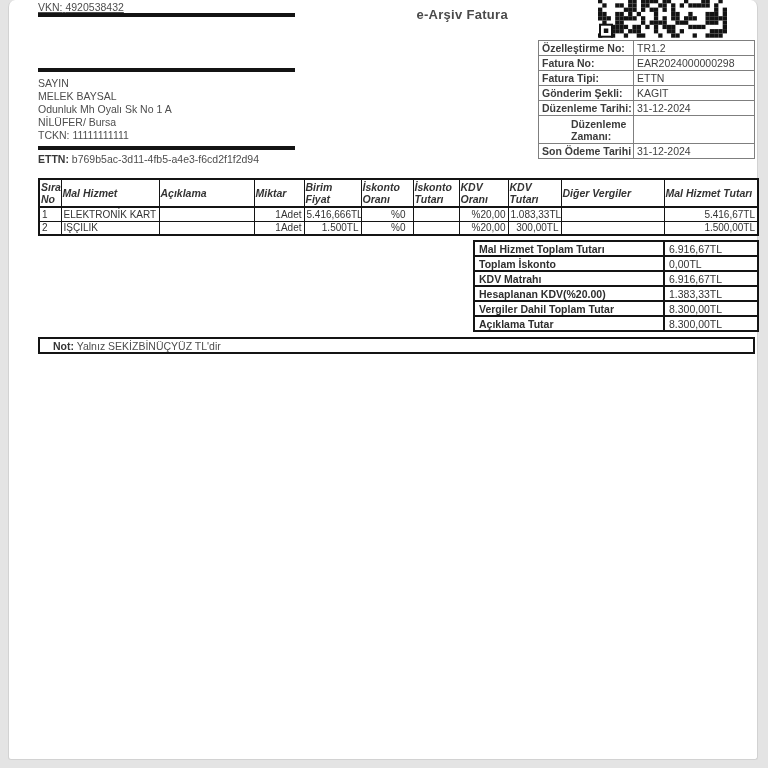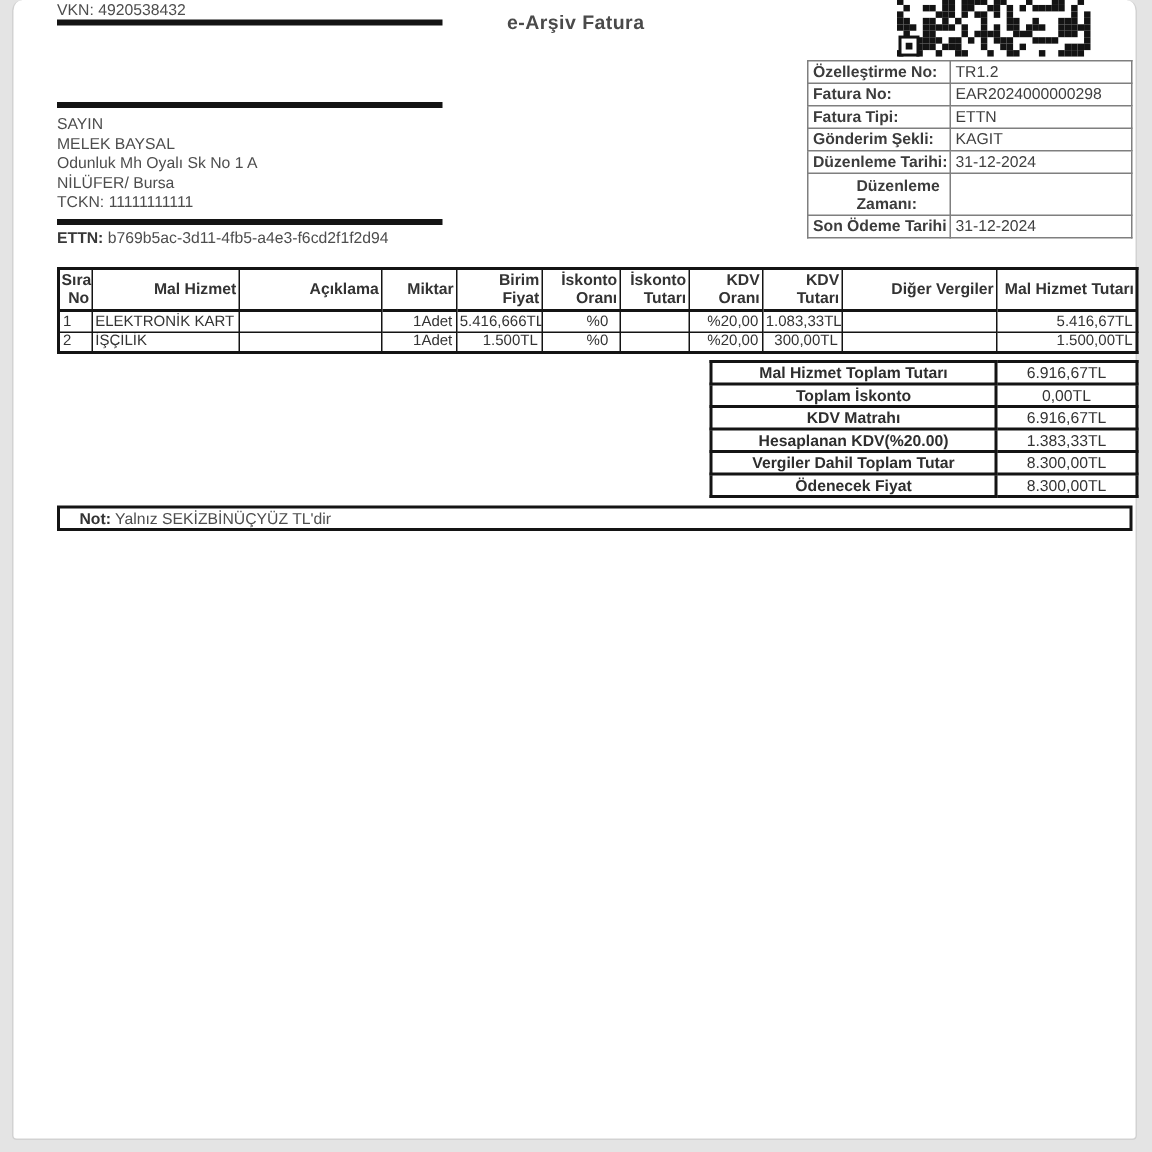--- a/index.html
+++ b/index.html
@@ -4,55 +4,55 @@
 <style>
   * { margin:0; padding:0; box-sizing:border-box; }
   html,body { width:768px; height:768px; }
   body { background:#e4e4e4; font-family:"Liberation Sans", sans-serif; color:#3f3f3f; }
   #screen { position:relative; width:768px; height:768px; overflow:hidden; }
   .page { position:absolute; left:8px; top:0; width:750px; height:760px;
           background:#ffffff; border:1px solid #d2d2d2; border-top:none;
           border-radius:7px 7px 3px 3px; }
   .abs { position:absolute; }
 
-  .vkn { left:38px; top:1px; font-size:10.5px; color:#4d4d4d; }
+  .vkn { left:38px; top:1px; font-size:10.5px; color:#4d4d4d;text-decoration:underline; }
   .rule { background:#141414; height:4px; width:257px; left:38px; }
   .rule1 { top:13px; } .rule2 { top:68px; } .rule3 { top:146px; }
 
-  .title { left:338px; top:7px; width:170px; text-align:left;
+  .title { left:338px; top:7px; width:170px; text-align:right;
            font-size:13px; font-weight:bold; color:#4a4a4a; letter-spacing:.3px; }
 
   .qr { left:598px; top:0; width:130px; height:38px; overflow:hidden; }
 
   .meta { left:538px; top:40px; width:217px; border-collapse:collapse;
           table-layout:fixed; font-size:10.5px;border-radius:32px; }
   .meta td { border:1px solid #7f7f7f; padding:0 3px; height:15px;
              vertical-align:middle; overflow:hidden; white-space:nowrap; }
   .meta .ml { font-weight:bold; color:#3c3c3c; }
   .meta .tall td { height:28px; white-space:normal; line-height:12px;padding-left:32px; }
 
   .recipient { left:38px; top:77px; font-size:10.5px; line-height:13px; color:#4d4d4d; }
   .ettn { left:38px; top:153px; font-size:10.5px; color:#4d4d4d; }
   .ettn b { color:#383838; }
 
   .items { left:38px; top:178px; width:719px; border-collapse:collapse;
            table-layout:fixed; font-size:10px; }
   .items th { border:1px solid #141414; border-bottom-width:2px; font-size:10.5px;
-              font-weight:bold; color:#333; height:28px; text-align:right;
-              line-height:12px; padding:0 1px; }
+              font-weight:bold; color:#333; height:28px; text-align:left;
+              line-height:12px; padding:0 1px;font-style:italic; }
   .items td { border:1px solid #141414; height:14px; padding:0 2px;
               overflow:hidden; white-space:nowrap; color:#333; }
   .items { border:2px solid #141414; }
   .items .r { text-align:right; }
   .items .pr { text-align:right; padding-right:7px; }
 
   .totals { left:473px; top:240px; width:284px; border-collapse:collapse;
             table-layout:fixed; font-size:10.5px; }
   .totals td { border:2px solid #141414; height:15px; padding:0 4px;
-               text-align:center; white-space:nowrap; overflow:hidden; color:#333; }
+               text-align:left; white-space:nowrap; overflow:hidden; color:#333; }
   .totals .tl { font-weight:bold; color:#2e2e2e; }
 
   .note { left:38px; top:337px; width:717px; height:17px; border:2px solid #141414;
           font-size:10.5px; line-height:13px; padding:1px 0 0 13px; color:#4d4d4d;
           white-space:nowrap; }
   .note b { color:#333; }
 </style>
 </head>
 <body>
 
@@ -342,21 +342,21 @@
     </tr>
     <tr>
       <td class="tl">Hesaplanan KDV(%20.00)</td>
       <td>1.383,33TL</td>
     </tr>
     <tr>
       <td class="tl">Vergiler Dahil Toplam Tutar</td>
       <td>8.300,00TL</td>
     </tr>
     <tr>
-      <td class="tl">Ödenecek Fiyat</td>
+      <td class="tl">Açıklama Tutar</td>
       <td>8.300,00TL</td>
     </tr>
   </tbody>
     </table>
 
   <div class="abs note">
     <b>Not:</b><span> Yalnız SEKİZBİNÜÇYÜZ TL'dir</span>
   </div>
 </div>
 

